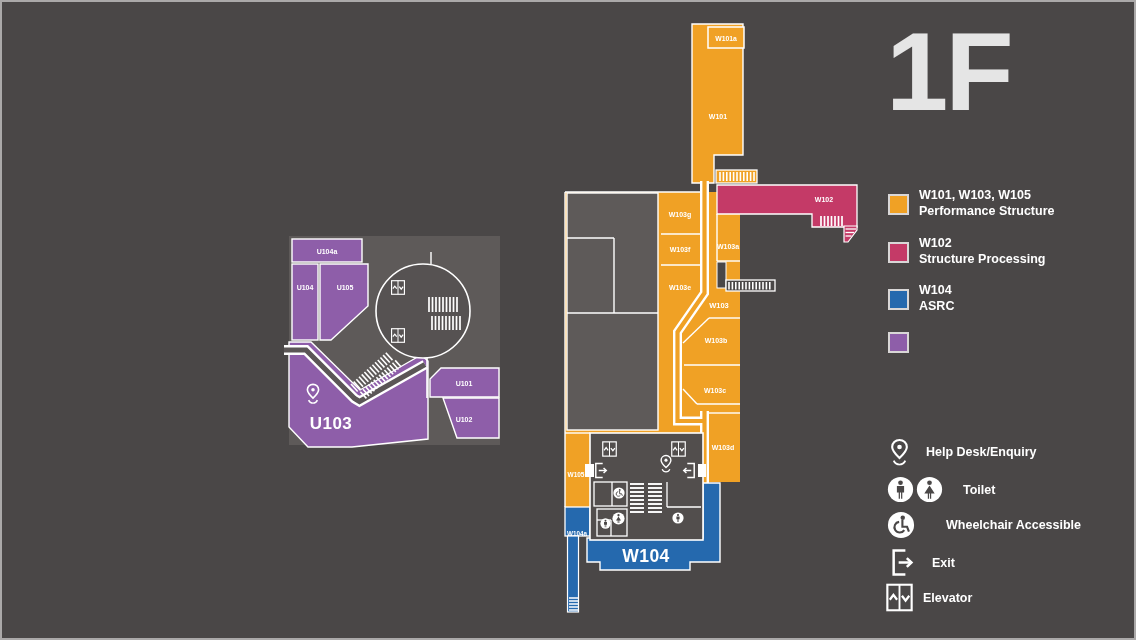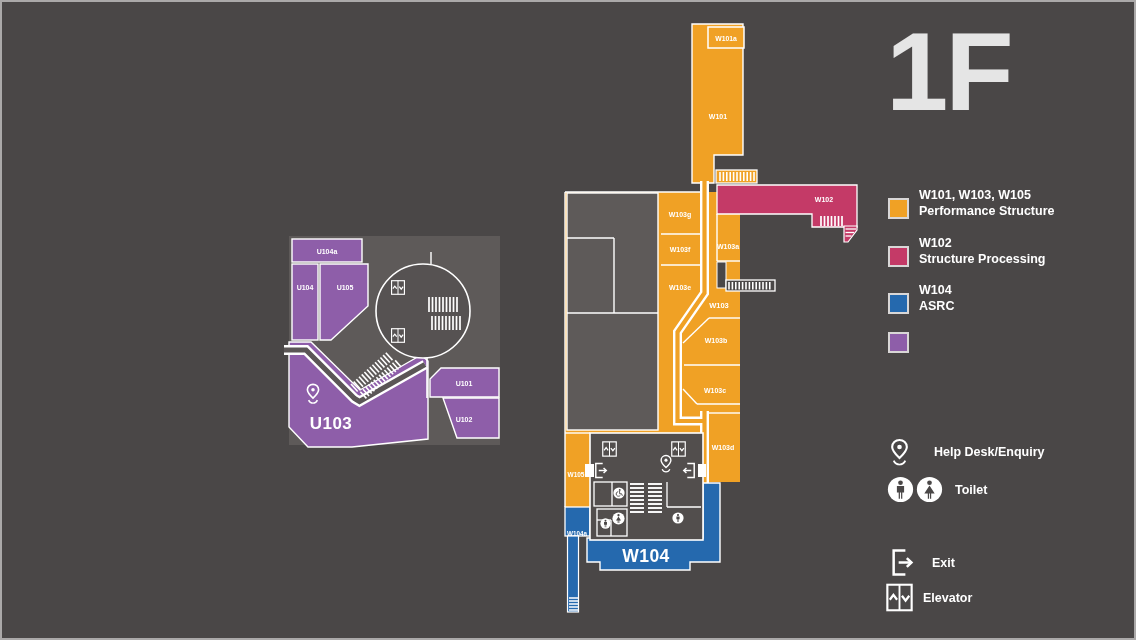--- a/index.html
+++ b/index.html
@@ -2,21 +2,21 @@
 <html><head>
 <meta charset="utf-8">
 <style>
   html,body{margin:0;padding:0;background:#4A4747;}
   #stage{position:relative;width:1136px;height:640px;background:#4A4747;overflow:hidden;
          box-shadow:inset 0 0 0 2px #ABA9A9;font-family:"Liberation Sans",sans-serif;}
   #map-svg{position:absolute;left:0;top:0;}
   .rl{font-family:"Liberation Sans",sans-serif;font-weight:bold;fill:#fff;text-anchor:middle;}
   #floor-title{position:absolute;left:886px;top:24px;color:#e5e5e5;font-weight:bold;
                font-size:112px;line-height:0.85;letter-spacing:-3px;}
-  .zone-row{position:absolute;left:888px;display:flex;gap:10px;align-items:flex-end;}
+  .zone-row{position:absolute;left:888px;display:flex;gap:10px;align-items:center;}
   .swatch{width:21px;height:21px;border:2px solid #D9D7D7;box-sizing:border-box;margin-top:2px;flex:none;}
   .zone-text{color:#fff;font-weight:bold;font-size:12.5px;line-height:15.5px;white-space:nowrap;}
   .fac-row{position:absolute;display:flex;align-items:center;color:#fff;font-weight:bold;
            font-size:12.5px;white-space:nowrap;}
   .fac-row svg{flex:none;}
 </style>
 </head>
 <body>
 
 <div id="stage">
@@ -321,30 +321,36 @@
     </div>
   </div>
   <div class="zone-row" style="top:330px">
     <div class="swatch" style="background: rgb(142, 94, 169);"></div>
   </div>
 
   <div class="fac-row" style="left:889px;top:438px">
     <svg width="21" height="28" viewBox="0 0 20 26">
       <use href="#sym-pin"></use>
       </svg>
-    <span style="margin-left:24px">Help Desk/Enquiry</span>
+    <span style="margin-left:16px">Help Desk/Enquiry</span>
   </div>
   <div class="fac-row" style="left:887px;top:476px">
     <svg width="27" height="27" viewBox="0 0 24 24">
       <use href="#sym-man"></use>
       </svg>
     <svg width="27" height="27" viewBox="0 0 24 24" style="margin-left:2px">
       <use href="#sym-woman"></use>
       </svg>
-    <span style="margin-left:12px">Toilet</span>
+    <span style="margin-left:20px">Toilet</span>
+  </div>
+  <div class="fac-row" style="left:887px;top:511px">
+    <svg width="28" height="28" viewBox="0 0 24 24">
+      <use href="#sym-wheelchair"></use>
+      </svg>
+    <span style="margin-left:31px">Wheelchair Accessible</span>
   </div>
   <div class="fac-row" style="left:890px;top:548px">
     <svg width="25" height="29" viewBox="0 0 26 30">
       <use href="#sym-exit"></use>
       </svg>
     <span style="margin-left:17px">Exit</span>
   </div>
   <div class="fac-row" style="left:886px;top:583px">
     <svg width="27" height="29" viewBox="0 0 20 21">
       <use href="#sym-elevator"></use>

